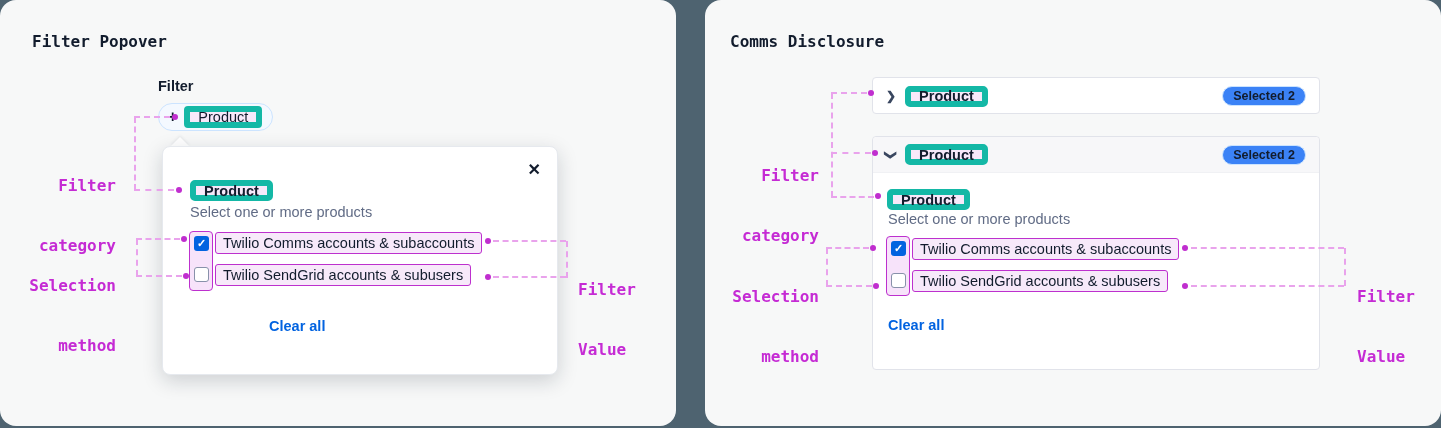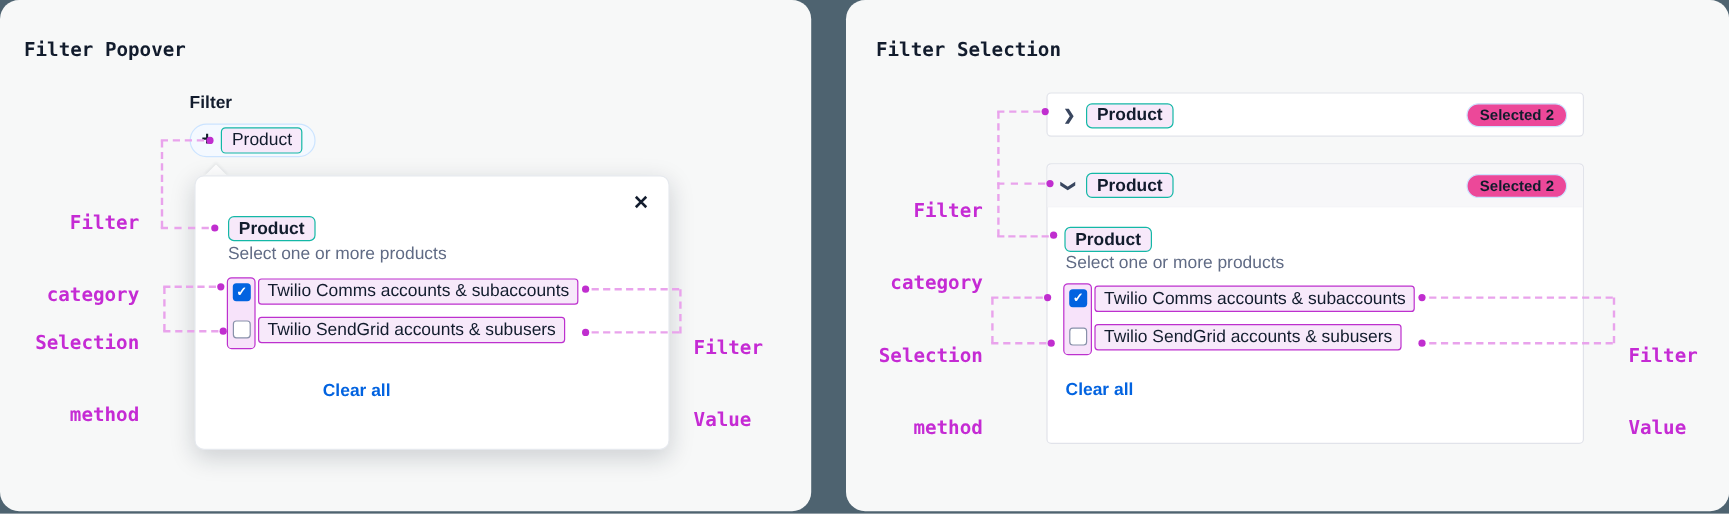--- a/index.html
+++ b/index.html
@@ -7,21 +7,21 @@
   body { font-family:"Liberation Sans", sans-serif; background:#4E6370; position:relative; overflow:hidden; }
 
   .card { position:absolute; top:0; height:426px; background:#F7F8F8; border-radius:16px; overflow:visible; }
   .card-left  { left:0;   width:676px; }
   .card-right { left:705px; width:736px; }
 
   .panel-title { position:absolute; font-family:"DejaVu Sans Mono", monospace; font-size:16px; font-weight:700; color:#121C2D; letter-spacing:0px; }
 
   
   .chip { display:inline-flex; align-items:center; height:21px; padding:0 8px; background:#F7E9FA;
-          border:1px solid #14b8a6; border-radius:5px; font-size:14.5px; font-weight:700; color:#121C2D; white-space:nowrap; }
+          border:6px solid #14b8a6; border-radius:5px; font-size:14.5px; font-weight:700; color:#121C2D; white-space:nowrap; }
   .chip.regular { font-weight:400; border-radius:4px; height:22px; }
   .value-chip { display:inline-flex; align-items:center; height:22px; padding:0 7px; background:#F7E9FA;
           border:1px solid #BD30CE; border-radius:3px; font-size:14.5px; font-weight:400; color:#121C2D; white-space:nowrap; }
 
   .filter-pill { position:absolute; display:inline-flex; align-items:center; gap:7px; height:28px; padding:0 10px 0 9px;
           background:#F4F9FF; border:1px solid #CCE4FF; border-radius:14px; cursor:pointer; }
   .plus-icon { font-size:16px; font-weight:700; color:#121C2D; line-height:1; }
 
   .popover { position:absolute; background:#FFFFFF; border:1px solid #E6E9EE; border-radius:8px;
           box-shadow:0 6px 20px rgba(18,28,45,0.18); }
@@ -41,35 +41,35 @@
           background:#0263E0; color:#FFFFFF; border:none; border-radius:8px; font-size:14.5px; font-weight:700;
           font-family:"Liberation Sans", sans-serif; cursor:pointer; }
   .link-btn { position:absolute; color:#0263E0; font-size:14.5px; font-weight:700; cursor:pointer; white-space:nowrap; }
 
   .disclosure { position:absolute; background:#FFFFFF; border:1px solid #E1E3EA; border-radius:4px; }
   .disclosure-header { display:flex; align-items:center; gap:9px; height:36px; padding:0 13px; cursor:pointer; }
   .disclosure-header.expanded-header { background:#F7F7F9; border-bottom:1px solid #F0F1F4; border-radius:4px 4px 0 0; }
   .chev { font-size:12px; font-weight:700; color:#39465F; line-height:1; }
   .chev.down { transform:rotate(90deg); }
   .selected-badge { margin-left:auto; display:inline-flex; align-items:center; height:20px; padding:0 10px;
-          background:#ec4899; border:1px solid #CCE4FF; border-radius:10px; font-size:12.5px; font-weight:700; color:#121C2D; }
+          background:#3b82f6; border:1px solid #CCE4FF; border-radius:10px; font-size:12.5px; font-weight:700; color:#121C2D; }
 
   
   .anno-text { position:absolute; font-family:"DejaVu Sans Mono", monospace; font-size:16px; font-weight:600;
           color:#C52BD4; line-height:20px; white-space:pre; }
   .anno-text.right { text-align:right; }
   .dash-h { position:absolute; height:0; border-top:2px dashed #E9A3EC; }
   .dash-v { position:absolute; width:0; border-left:2px dashed #E9A3EC; }
   .adot { position:absolute; width:6px; height:6px; border-radius:50%; background:#C02ECF; }
 </style>
 </head>
 <body>
 
 <div class="card card-left">
-  <div class="panel-title" style="left:20px; top:32px;">Filter Popover</div>
+  <div class="panel-title" style="left:32px; top:32px;">Filter Popover</div>
 
   <div style="position:absolute; left:158px; top:78px; font-size:14.5px; font-weight:700; color:#121C2D;">Filter</div>
 
   <div class="filter-pill" style="left:158px; top:103px;">
     <span class="plus-icon">+</span>
     <span class="chip regular">Product</span>
   </div>
 
   <div class="caret" style="left:170px; top:137px;"></div>
   <div class="popover" style="left:162px; top:146px; width:396px; height:229px;">
@@ -115,21 +115,21 @@
   <div class="adot" style="left:485px; top:274px;"></div>
   <div class="dash-h" style="left:493px; top:276px; width:73px;"></div>
   <div class="dash-v" style="left:566px; top:241px; height:37px;"></div>
   <div class="anno-text" style="left:578px; top:240px;">
     <div>Filter</div>
     <div>Value</div>
   </div>
 </div>
 
 <div class="card card-right">
-  <div class="panel-title" style="left:25px; top:32px;">Filter Selection</div>
+  <div class="panel-title" style="left:25px; top:32px;">Comms Disclosure</div>
 
   <div class="disclosure" style="left:167px; top:77px; width:448px; height:37px;">
     <div class="disclosure-header">
       <span class="chev">❯</span>
       <span class="chip">Product</span>
       <span class="selected-badge">Selected 2</span>
     </div>
   </div>
 
   <div class="disclosure" style="left:167px; top:136px; width:448px; height:234px;">

